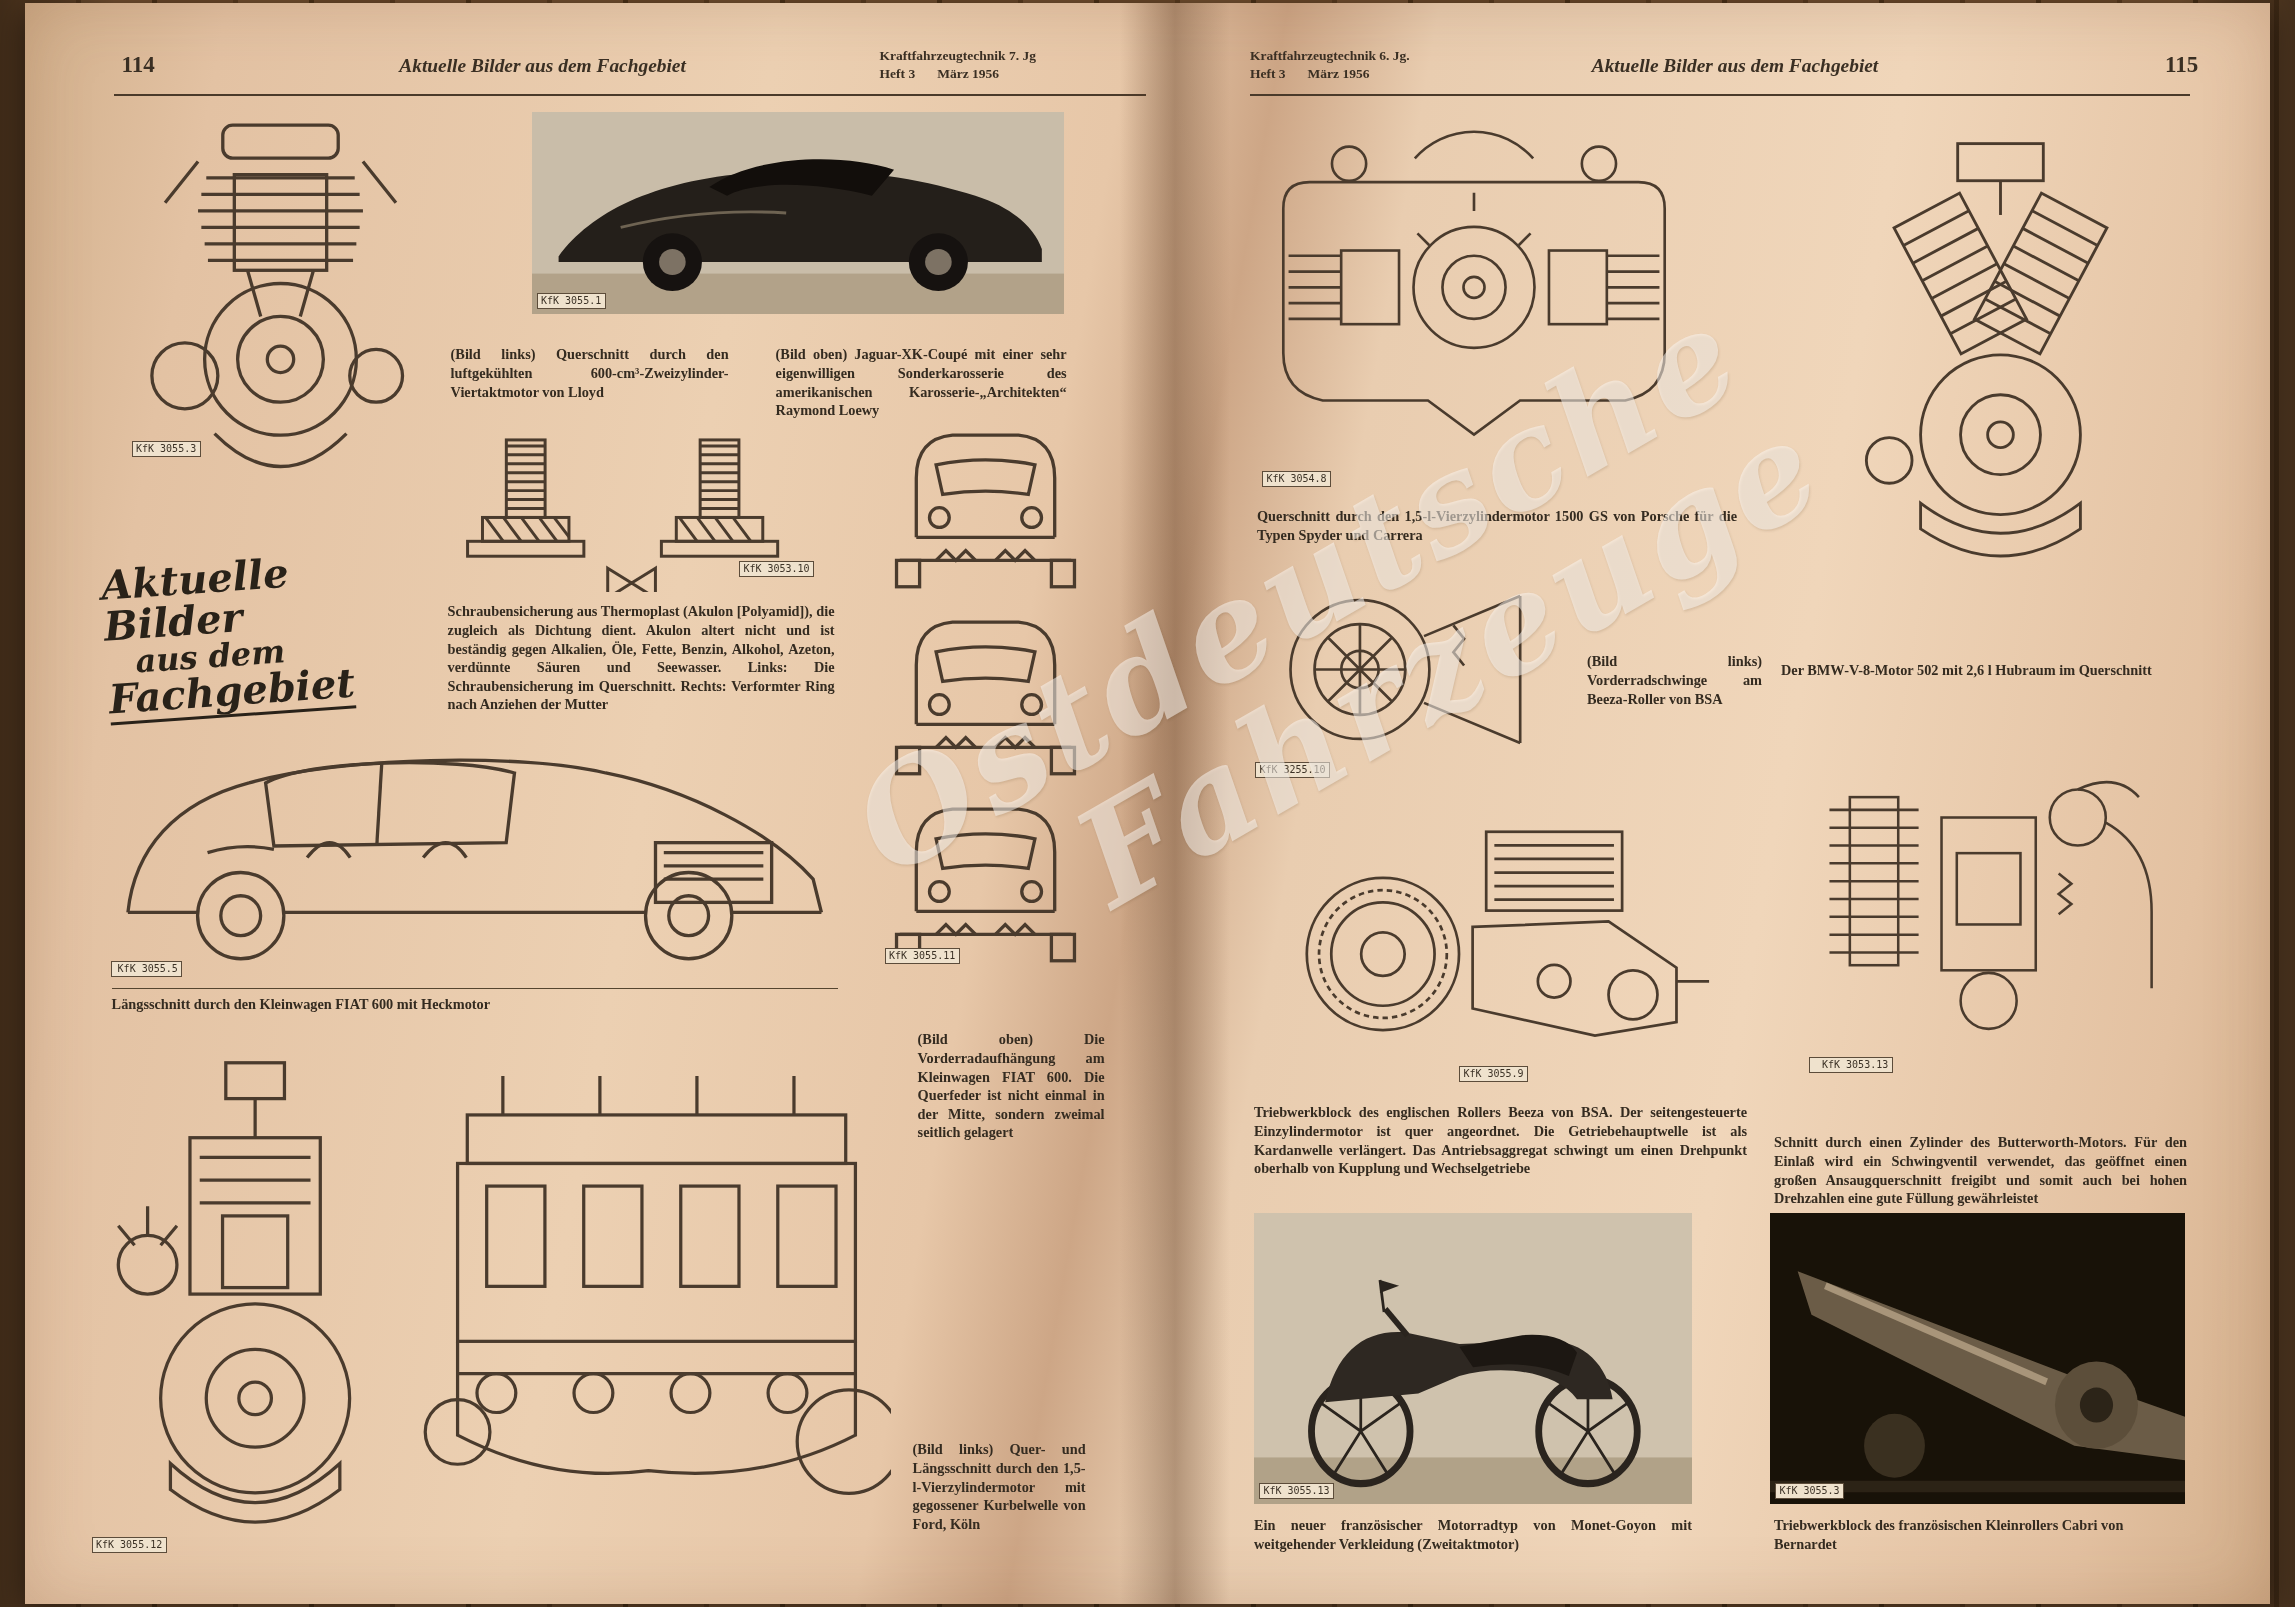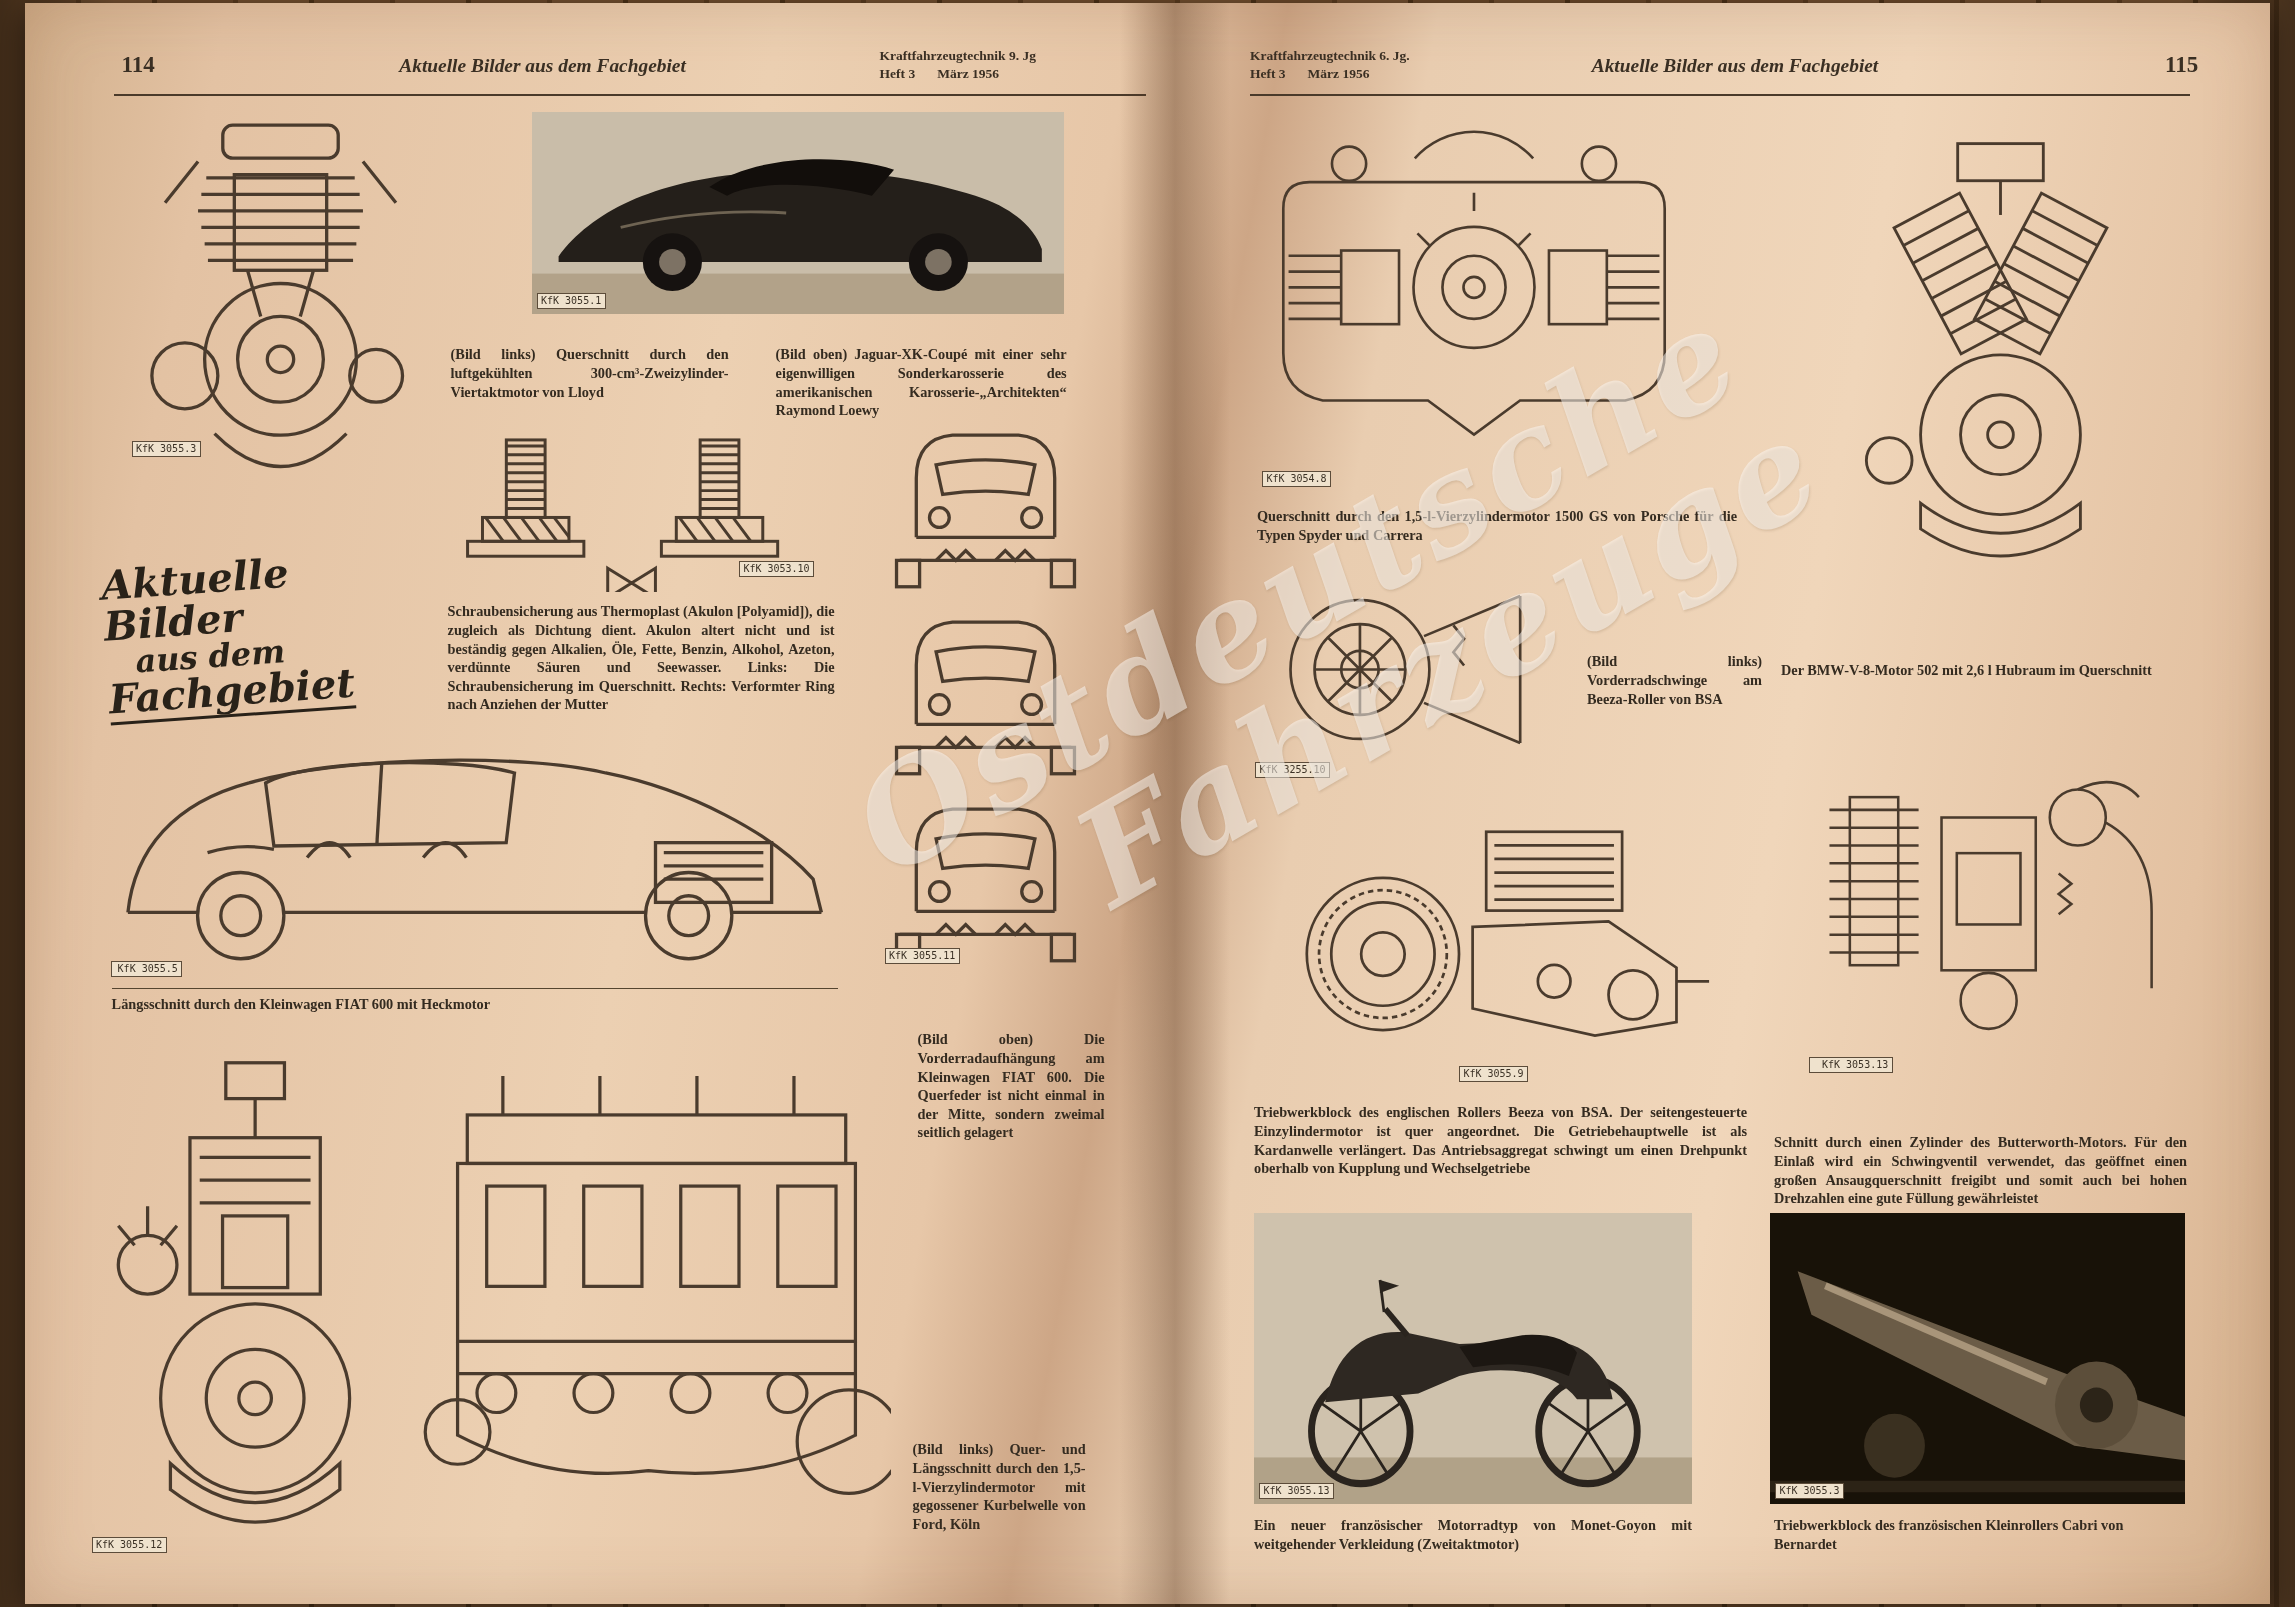--- a/index.html
+++ b/index.html
@@ -57,21 +57,21 @@
 </style>
 </head>
 <body>
 
 <div class="paper">
 
   <div class="page page-l">
     <div class="abs pageno" style="left:84px;top:44px;">114</div>
     <div class="abs runtitle" style="left:286px;top:47px;width:438px;">Aktuelle Bilder aus dem Fachgebiet</div>
     <div class="abs journal" style="left:842px;top:39px;width:261px;">
-      <div>Kraftfahrzeugtechnik 9. Jg</div>
+      <div>Kraftfahrzeugtechnik 7. Jg</div>
       <div class="l2"><span>Heft 3</span><span>März 1956</span></div>
     </div>
     <div class="abs hdr-rule" style="left:76px;top:86px;width:1032px;"></div>
 
     <div class="fig" style="left:89px;top:104px;width:307px;height:404px;">
       <svg viewBox="0 0 180 245" preserveAspectRatio="xMidYMid meet">
         <g class="ink">
           <rect x="55" y="8" width="70" height="20" rx="6"></rect>
           <path d="M40,30 L20,55 M140,30 L160,55"></path>
           <path d="M45,40 H135 M42,50 H138 M40,60 H140 M42,70 H138 M44,80 H136 M46,90 H134"></path>
@@ -96,21 +96,21 @@
         <path d="M120,52 C150,30 210,28 245,40 L230,58 C190,48 150,48 132,58 Z" fill="#120e0b"></path>
         <circle cx="95" cy="104" r="20" fill="#161210"></circle>
           <circle cx="95" cy="104" r="9" fill="#7d7264"></circle>
         <circle cx="275" cy="104" r="20" fill="#161210"></circle>
           <circle cx="275" cy="104" r="9" fill="#7d7264"></circle>
         <path d="M60,80 C100,70 140,68 172,70" stroke="#6e6352" fill="none" stroke-width="2"></path>
       </svg>
       <span class="stamp" style="left:5px;bottom:5px;">KfK 3055.1</span>
     </div>
 
-    <div class="abs cap" style="left:413px;top:337px;width:278px;">(Bild links) Querschnitt durch den luftgekühlten 300-cm³-Zweizylinder-Viertaktmotor von Lloyd</div>
+    <div class="abs cap" style="left:413px;top:337px;width:278px;">(Bild links) Querschnitt durch den luftgekühlten 600-cm³-Zweizylinder-Viertaktmotor von Lloyd</div>
     <div class="abs cap" style="left:738px;top:337px;width:291px;">(Bild oben) Jaguar-XK-Coupé mit einer sehr eigenwilligen Sonderkarosserie des amerikanischen Karosserie-„Architekten“ Raymond Loewy</div>
 
     <div class="fig" style="left:411px;top:420px;width:389px;height:164px;">
       <svg viewBox="0 0 240 110" preserveAspectRatio="xMidYMid meet">
         <g class="ink" stroke-width="1.6">
           <rect x="28" y="8" width="26" height="52"></rect>
           <path d="M28,12 h26 M28,18 h26 M28,24 h26 M28,30 h26 M28,36 h26 M28,42 h26 M28,48 h26 M28,54 h26"></path>
           <rect x="12" y="60" width="58" height="16"></rect>
           <path d="M14,60 l12,16 M26,60 l12,16 M38,60 l12,16 M50,60 l12,16 M60,60 l10,13"></path>
           <rect x="2" y="76" width="78" height="10"></rect>

